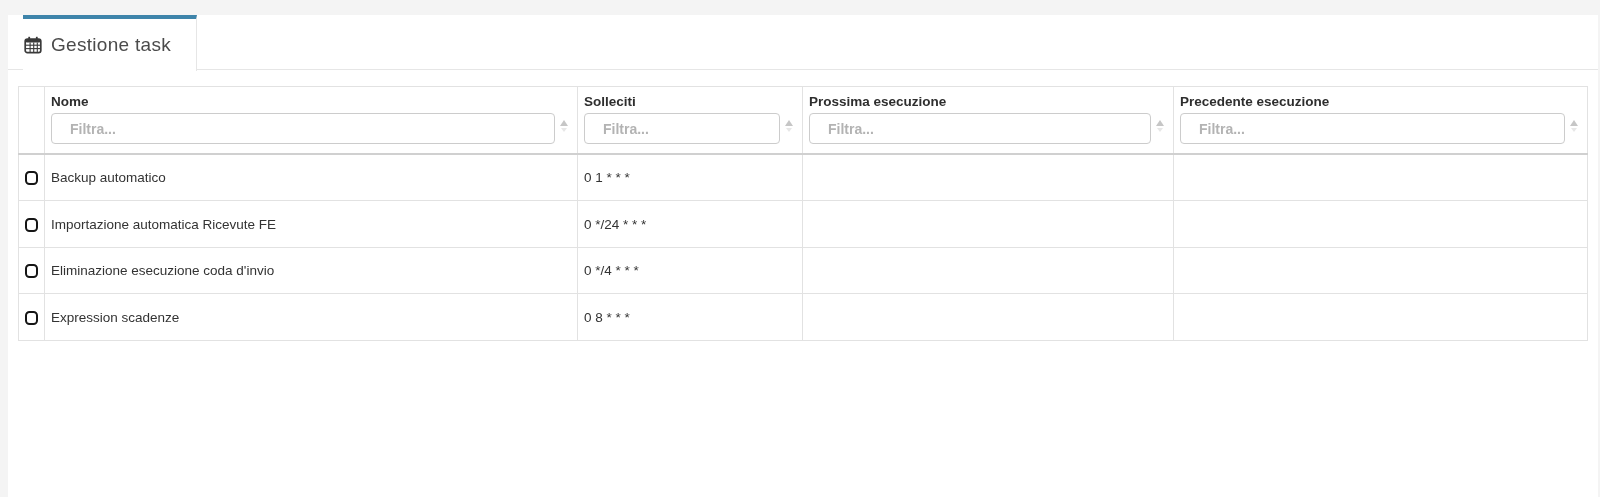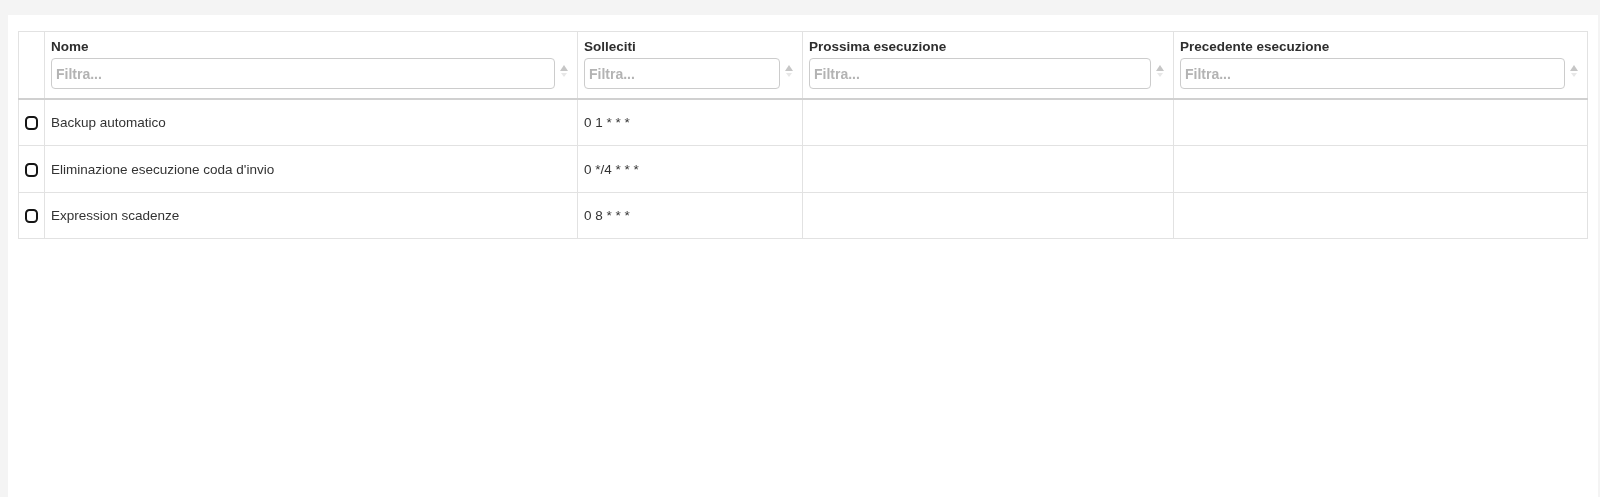--- a/index.html
+++ b/index.html
@@ -49,21 +49,21 @@
   }
   .th-inner { padding:6px 6px 8px 6px; }
   .th-label {
     font-size:13.5px; font-weight:700; color:#2e2e2e; line-height:17px;
     margin-bottom:3px; white-space:nowrap;
   }
   .th-filter { position:relative; padding-right:16px; height:32px; }
   .th-filter input {
     width:100%; height:31px;
     border:1px solid #cccccc; border-radius:4px;
-    padding:0 4px; font-size:14px; color:#555;
+    padding:0 18px; font-size:14px; color:#555;
     font-family:"Liberation Sans", sans-serif;
     outline:none; background:#fff;
   }
   .th-filter input::placeholder { color:#b3b3b3; font-weight:700; opacity:1; }
   .sort {
     position:absolute; right:2px; top:7px; width:10px; height:14px;
     display:flex; flex-direction:column; align-items:center; cursor:pointer;
   }
   .tri-up {
     width:0; height:0;
@@ -90,20 +90,38 @@
   col.c-nome { width:533px; }
   col.c-expr { width:225px; }
   col.c-pross { width:371px; }
   col.c-prec { width:414px; }
 </style>
 </head>
 <body>
 
 <div class="panel">
 
+  <div class="tabbar">
+    <div class="tab">
+      <span class="tab-icon">
+        <svg width="18" height="18" viewBox="0 0 18 18">
+          <rect x="1.2" y="3" width="15.6" height="13.6" rx="2.2" fill="none" stroke="#3a3a3a" stroke-width="1.7"></rect>
+          <rect x="1.2" y="3" width="15.6" height="3.4" rx="1.6" fill="#3a3a3a"></rect>
+          <line x1="5.2" y1="0.8" x2="5.2" y2="4.4" stroke="#3a3a3a" stroke-width="1.8"></line>
+          <line x1="12.8" y1="0.8" x2="12.8" y2="4.4" stroke="#3a3a3a" stroke-width="1.8"></line>
+          <line x1="2" y1="9.2" x2="16" y2="9.2" stroke="#3a3a3a" stroke-width="1.1"></line>
+          <line x1="2" y1="12.6" x2="16" y2="12.6" stroke="#3a3a3a" stroke-width="1.1"></line>
+          <line x1="6.1" y1="6.6" x2="6.1" y2="16" stroke="#3a3a3a" stroke-width="1.1"></line>
+          <line x1="9.7" y1="6.6" x2="9.7" y2="16" stroke="#3a3a3a" stroke-width="1.1"></line>
+          <line x1="13.3" y1="6.6" x2="13.3" y2="16" stroke="#3a3a3a" stroke-width="1.1"></line>
+        </svg>
+      </span>
+      <span class="tab-label">Gestione task</span>
+    </div>
+  </div>
 
   <div class="table-wrap">
     <table class="grid">
       <colgroup>
         <col class="c-check">
           <col class="c-nome">
           <col class="c-expr">
           <col class="c-pross">
           <col class="c-prec">
       </colgroup>
@@ -167,20 +185,27 @@
       <tbody>
           <tr>
             <td class="cell-check"><span class="cbx"></span></td>
             <td>Backup automatico</td>
             <td>0 1 * * *</td>
             <td></td>
             <td></td>
           </tr>
           <tr>
             <td class="cell-check"><span class="cbx"></span></td>
+            <td>Importazione automatica Ricevute FE</td>
+            <td>0 */24 * * *</td>
+            <td></td>
+            <td></td>
+          </tr>
+          <tr>
+            <td class="cell-check"><span class="cbx"></span></td>
             <td>Eliminazione esecuzione coda d'invio</td>
             <td>0 */4 * * *</td>
             <td></td>
             <td></td>
           </tr>
           <tr>
             <td class="cell-check"><span class="cbx"></span></td>
             <td>Expression scadenze</td>
             <td>0 8 * * *</td>
             <td></td>

